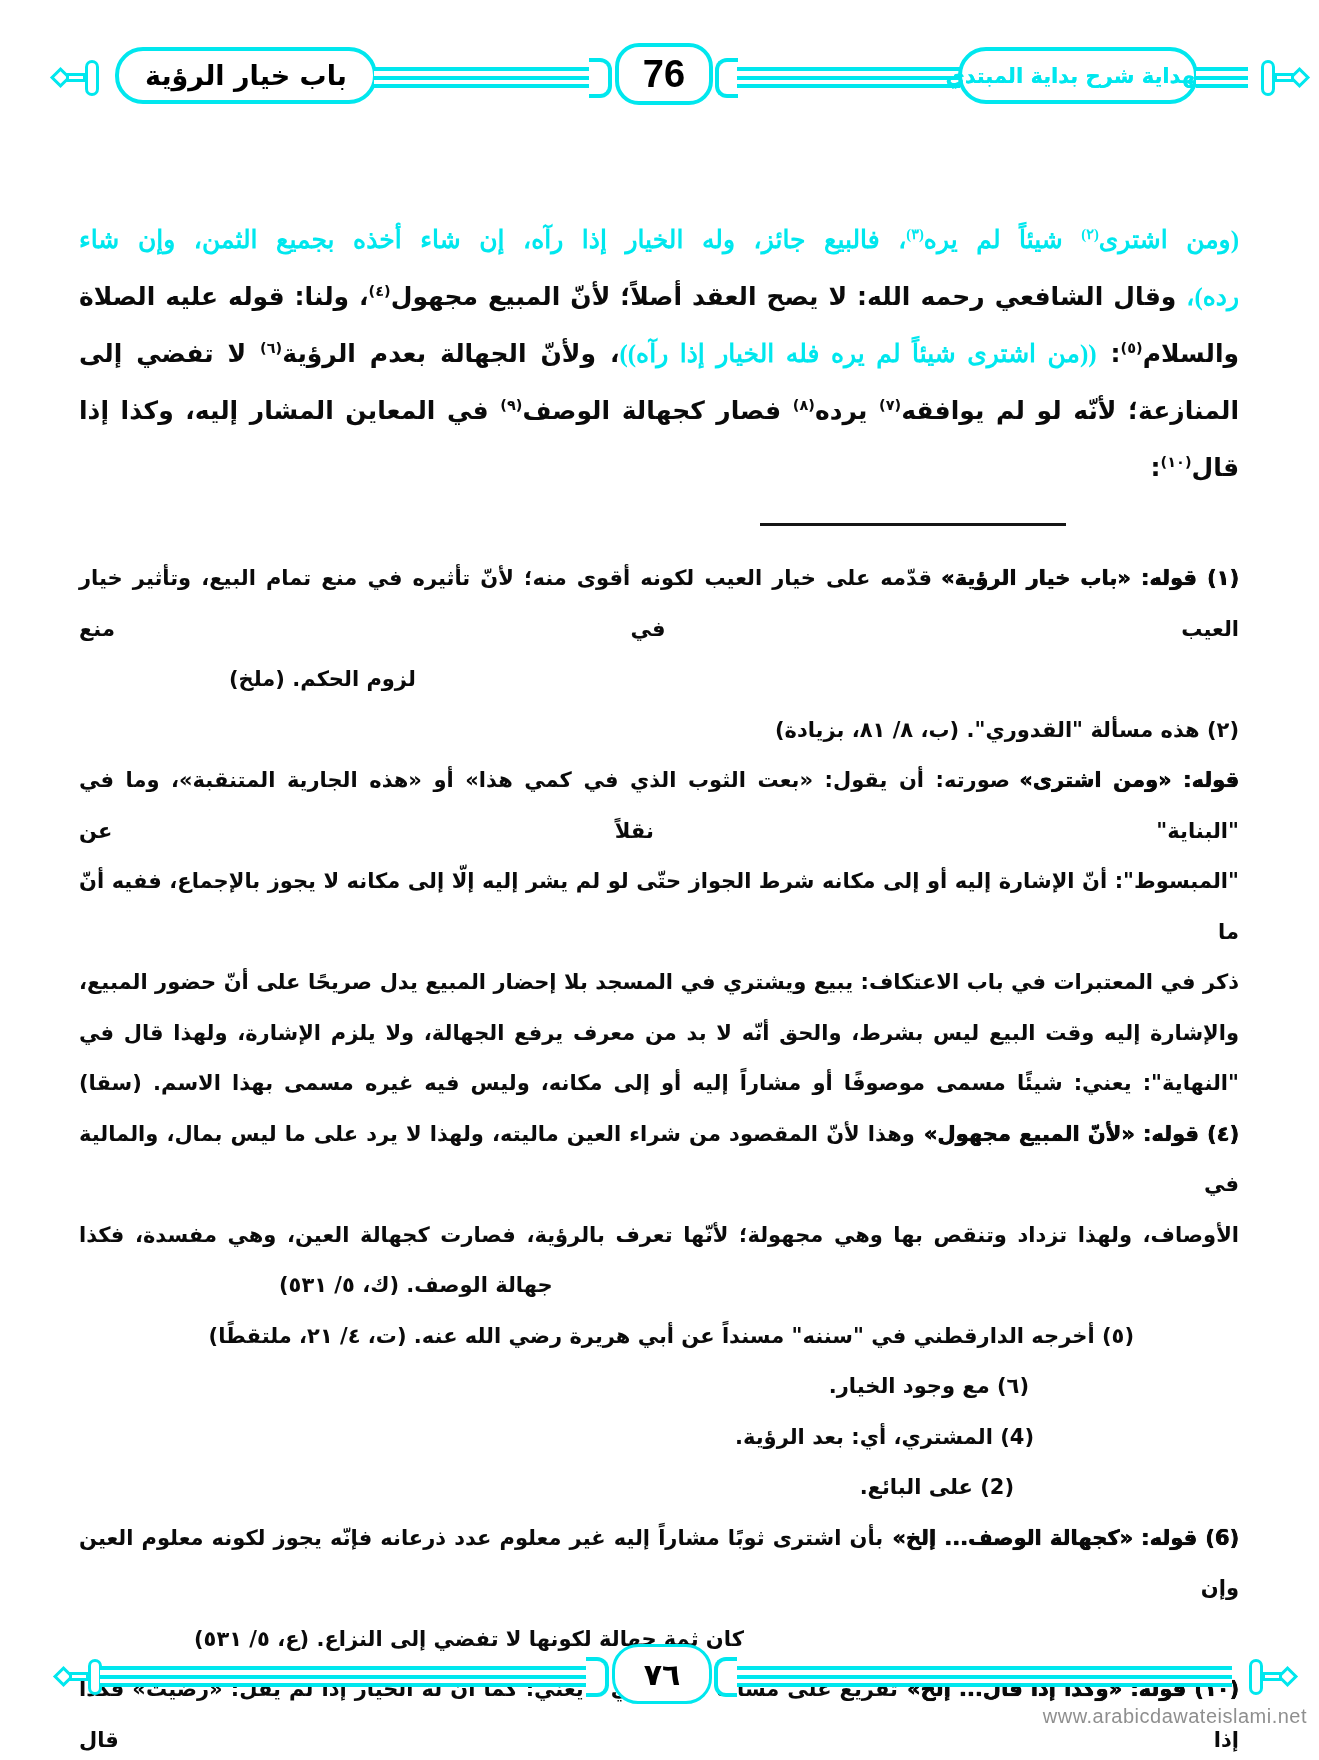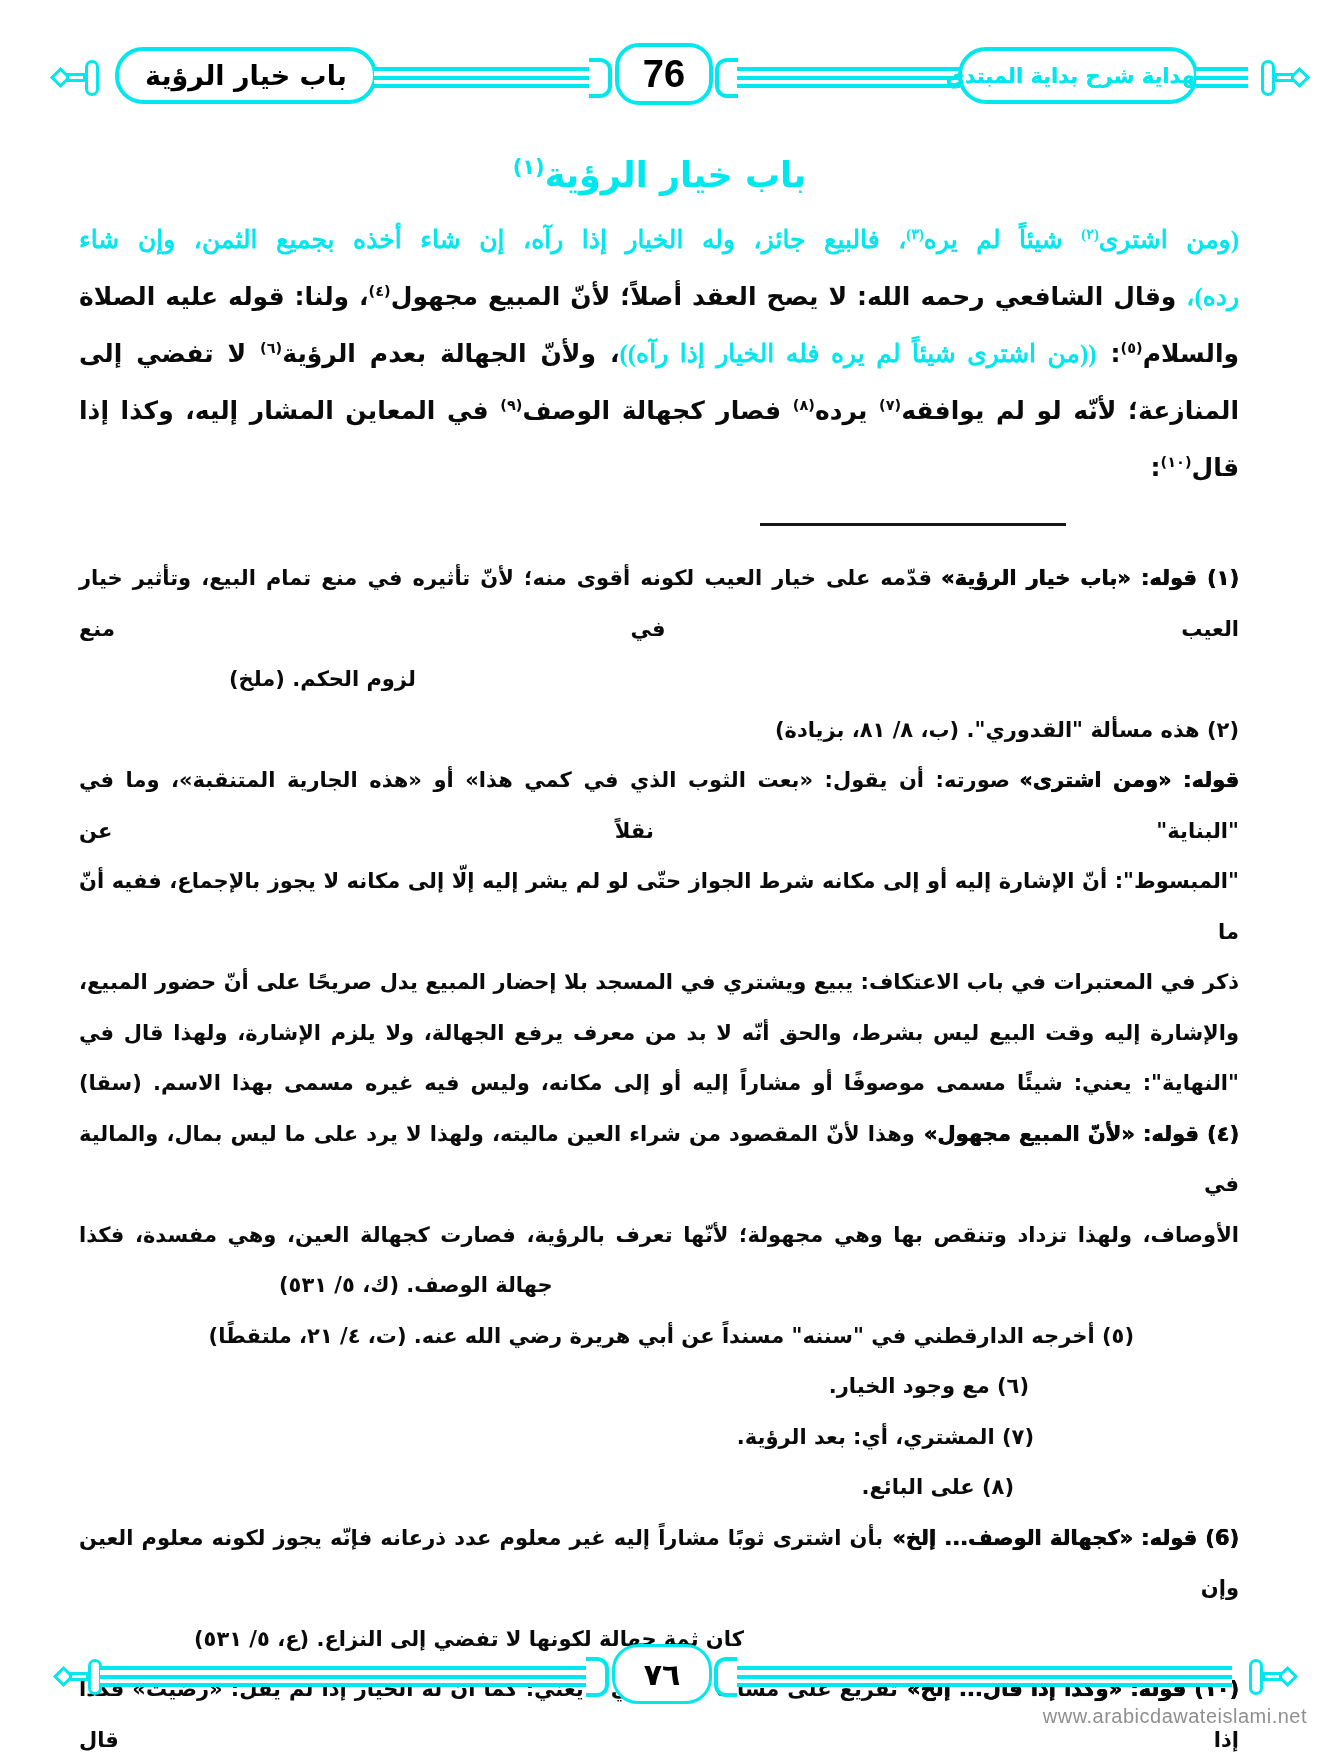--- a/index.html
+++ b/index.html
@@ -82,21 +82,20 @@
       <span>الهداية شرح بداية المبتدي</span>
     </div>
     <div class="orn-line" style="left:1196px; top:67px; width:52px;"></div>
     <div class="finial flip" style="left:1246px; top:57px;">
       <div class="f-tip"></div>
         <div class="f-neck"></div>
         <div class="f-grip"></div>
     </div>
   </div>
 
-  <div class="main-title"><span>باب خيار الرؤية</span><span class="tsup">(١)</span></div>
 
   <div class="matn-block">
     <div class="jline cyan">(ومن اشترى<sup>(٢)</sup> شيئاً لم يره<sup>(٣)</sup>، فالبيع جائز، وله الخيار إذا رآه، إن شاء أخذه بجميع الثمن، وإن شاء</div>
     <div class="jline"><span class="cyan">رده)،</span><span> وقال الشافعي رحمه الله: لا يصح العقد أصلاً؛ لأنّ المبيع مجهول<sup>(٤)</sup>، ولنا: قوله عليه الصلاة</span></div>
     <div class="jline"><span>والسلام<sup>(٥)</sup>: </span><span class="cyan">((من اشترى شيئاً لم يره فله الخيار إذا رآه))</span><span>، ولأنّ الجهالة بعدم الرؤية<sup>(٦)</sup> لا تفضي إلى</span></div>
     <div class="jline">المنازعة؛ لأنّه لو لم يوافقه<sup>(٧)</sup> يرده<sup>(٨)</sup> فصار كجهالة الوصف<sup>(٩)</sup> في المعاين المشار إليه، وكذا إذا قال<sup>(١٠)</sup>:</div>
   </div>
 
   <div class="fn-sep"></div>
 
@@ -107,22 +106,22 @@
     <div class="jline"><span class="lemma">قوله: «ومن اشترى»</span><span>صورته: أن يقول: «بعت الثوب الذي في كمي هذا» أو «هذه الجارية المتنقبة»، وما في "البناية" نقلاً عن</span></div>
     <div class="jline">"المبسوط": أنّ الإشارة إليه أو إلى مكانه شرط الجواز حتّى لو لم يشر إليه إلّا إلى مكانه لا يجوز بالإجماع، ففيه أنّ ما</div>
     <div class="jline">ذكر في المعتبرات في باب الاعتكاف: يبيع ويشتري في المسجد بلا إحضار المبيع يدل صريحًا على أنّ حضور المبيع،</div>
     <div class="jline">والإشارة إليه وقت البيع ليس بشرط، والحق أنّه لا بد من معرف يرفع الجهالة، ولا يلزم الإشارة، ولهذا قال في</div>
     <div class="jline">"النهاية": يعني: شيئًا مسمى موصوفًا أو مشاراً إليه أو إلى مكانه، وليس فيه غيره مسمى بهذا الاسم. (سقا)</div>
     <div class="jline"><span class="lemma">(٤) قوله: «لأنّ المبيع مجهول»</span><span>وهذا لأنّ المقصود من شراء العين ماليته، ولهذا لا يرد على ما ليس بمال، والمالية في</span></div>
     <div class="jline">الأوصاف، ولهذا تزداد وتنقص بها وهي مجهولة؛ لأنّها تعرف بالرؤية، فصارت كجهالة العين، وهي مفسدة، فكذا</div>
     <div class="al-l pl200">جهالة الوصف. (ك، ٥/ ٥٣١)</div>
     <div class="al-r pr105">(٥) أخرجه الدارقطني في "سننه" مسنداً عن أبي هريرة رضي الله عنه. (ت، ٤/ ٢١، ملتقطًا)</div>
     <div class="al-r pr210">(٦) مع وجود الخيار.</div>
-    <div class="al-r pr205">(٧) المشتري، أي: بعد الرؤية.</div>
-    <div class="al-r pr225">(٨) على البائع.</div>
+    <div class="al-r pr205">(4) المشتري، أي: بعد الرؤية.</div>
+    <div class="al-r pr225">(2) على البائع.</div>
     <div class="jline"><span class="lemma">(6) قوله: «كجهالة الوصف... إلخ»</span><span>بأن اشترى ثوبًا مشاراً إليه غير معلوم عدد ذرعانه فإنّه يجوز لكونه معلوم العين وإن</span></div>
     <div class="al-l pl115">كان ثمة جهالة لكونها لا تفضي إلى النزاع. (ع، ٥/ ٥٣١)</div>
     <div class="jline"><span class="lemma">(١٠) قوله: «وكذا إذا قال... إلخ»</span><span>تفريع على مسألة "القدوري"، يعني: كما أنّ له الخيار إذا لم يقل: «رضيت» فكذا إذا قال</span></div>
 
   </div>
 
   <div>
     <div class="finial" style="left:55px; top:1656px;">
       <div class="f-tip"></div>
         <div class="f-neck"></div>

